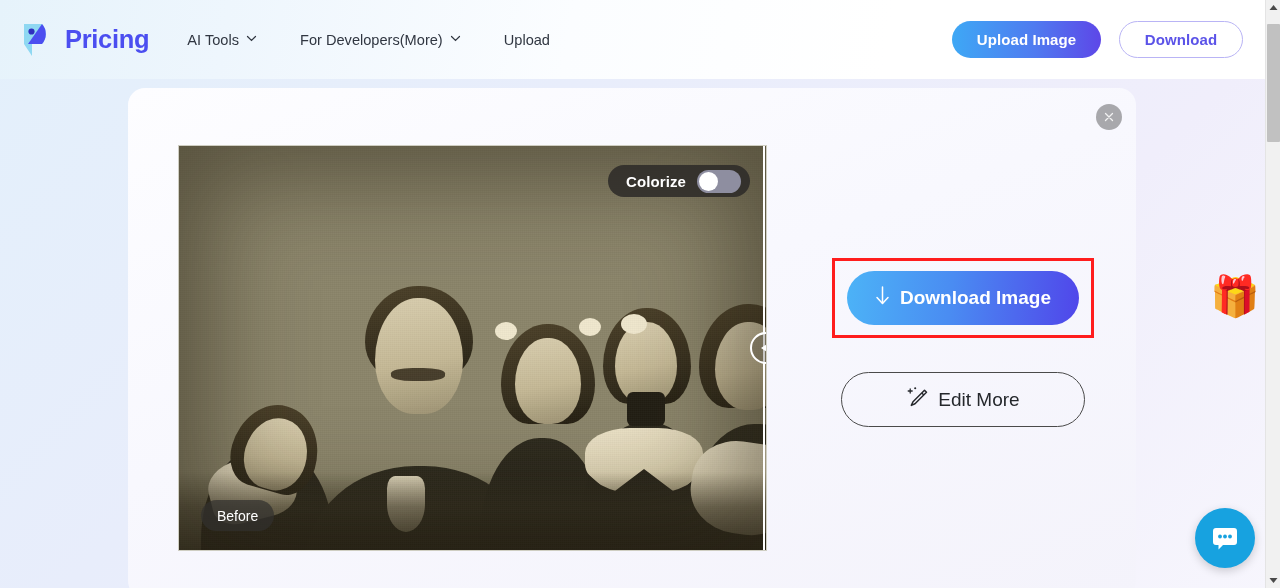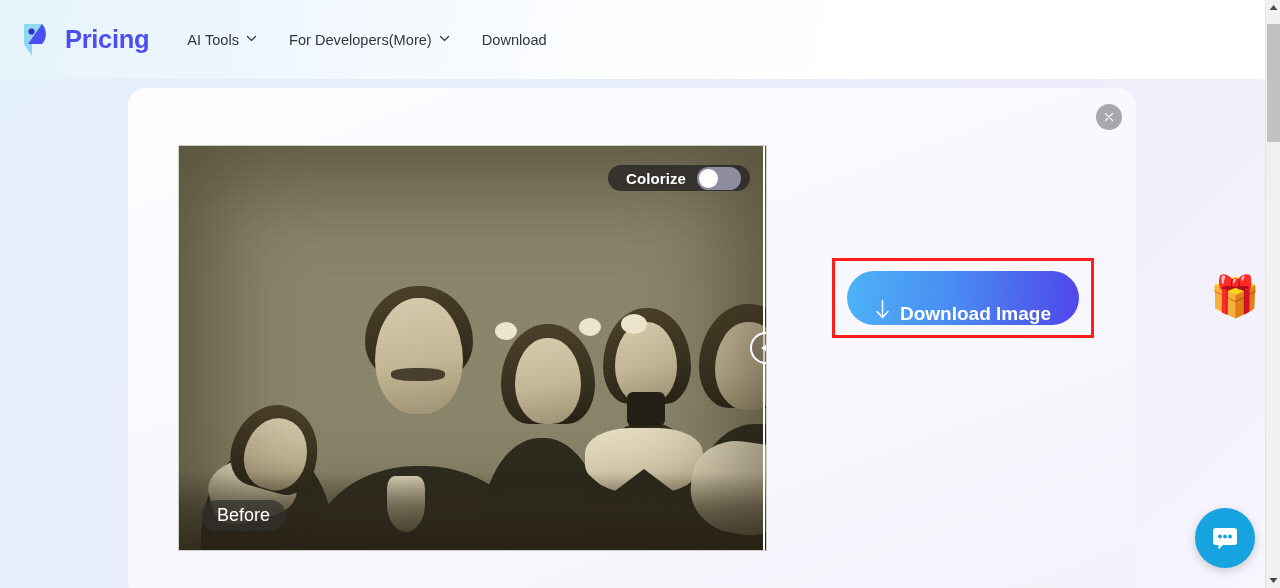--- a/index.html
+++ b/index.html
@@ -21,21 +21,21 @@
     display: flex; align-items: center;
     padding: 0 22px 0 20px;
     z-index: 30;
   }
   .logo-wrap { display: flex; align-items: center; gap: 9px; margin-right: 22px; }
   .logo-mark { width: 36px; height: 37px; position: relative; flex: none; }
   .logo-text {
     font-size: 25.5px; font-weight: bold; color: #4b4ef0;
     letter-spacing: -0.3px;
   }
-  .nav { display: flex; align-items: center; gap: 0; }
+  .nav { display: flex; align-items: center; gap: 11px; }
   .nav-item {
     display: flex; align-items: center; gap: 7px;
     font-size: 14.6px; color: #303641;
     padding: 8px 16px; cursor: pointer; white-space: nowrap;
   }
   .chev { display: inline-block; width: 11px; height: 11px; position: relative; top: -1px; }
   .chev svg { display: block; }
   .header-actions { margin-left: auto; display: flex; align-items: center; gap: 18px; }
   .btn-upload {
     width: 149px; height: 37px; border-radius: 19px;
@@ -115,41 +115,41 @@
     pointer-events: none;
   }
   .floorline {
     position: absolute; left: 0; right: 0; bottom: 0; height: 78px;
     background: linear-gradient(180deg, rgba(60,52,34,0) 0%, rgba(52,46,30,0.55) 45%, rgba(40,35,22,0.8) 100%);
   }
 
   
   .colorize-pill {
     position: absolute; right: 16px; top: 19px;
-    height: 26px; padding: 0 9px 0 18px;
+    height: 32px; padding: 0 9px 0 18px;
     border-radius: 19px;
     background: rgba(44,42,40,0.86);
     display: flex; align-items: center; gap: 11px;
     cursor: pointer; z-index: 6;
   }
   .colorize-pill .lbl { color: #fff; font-size: 15px; font-weight: bold; letter-spacing: .1px;}
   .switch {
     width: 44px; height: 23px; border-radius: 12px;
     background: #8e8ea0; position: relative; flex: none;
   }
   .switch .knob {
     position: absolute; left: 2px; top: 2px;
     width: 19px; height: 19px; border-radius: 50%; background: #fff;
   }
   
   .before-badge {
     position: absolute; left: 22px; bottom: 19px;
     height: 31px; padding: 0 16px; border-radius: 16px;
     background: rgba(50,48,46,0.72);
-    color: #fff; font-size: 18px;
+    color: #fff; font-size: 14px;
     display: flex; align-items: center; z-index: 6;
   }
   
   .compare-line {
     position: absolute; top: 0; bottom: 0; right: 1px;
     width: 2px; background: #fff; z-index: 7;
   }
   .compare-handle {
     position: absolute; top: 50%; right: -16px;
     transform: translateY(-50%);
@@ -176,21 +176,21 @@
     border: 3px solid #ff1d1d;
     padding: 10px 12px;
     background: transparent;
     width: 262px;
     display: flex; justify-content: center;
   }
   .btn-dl {
     width: 236px; height: 54px; border-radius: 27px;
     background: linear-gradient(95deg, #4cb3f7 0%, #4a8cf2 45%, #5046ea 100%);
     color: #fff; font-size: 19px; font-weight: bold;
-    display: flex; align-items: flex-end; justify-content: center; gap: 9px;
+    display: flex; align-items: center; justify-content: center; gap: 9px;
     cursor: pointer; border: none;
   }
   .btn-edit {
     margin-top: 34px;
     width: 244px; height: 55px; border-radius: 28px;
     background: transparent; border: 1.4px solid #4a4a4a;
     color: #25282c; font-size: 19px;
     display: flex; align-items: center; justify-content: center; gap: 9px;
     cursor: pointer;
   }
@@ -257,24 +257,28 @@
     </div>
     <div class="nav-item">
       <span>For Developers(More)</span>
       <span class="chev">
         <svg width="11" height="11" viewBox="0 0 11 11">
             <path d="M1.5 3.5 L5.5 7.5 L9.5 3.5" fill="none" stroke="#303641" stroke-width="1.2" stroke-linecap="round"></path>
           </svg>
       </span>
     </div>
     <div class="nav-item">
-      <span>Download</span>
+      <span>Upload</span>
     </div>
   </nav>
 
+  <div class="header-actions">
+    <button class="btn-upload">Upload Image</button>
+    <button class="btn-download-nav">Download</button>
+  </div>
 </div>
 
 <div class="card">
 
   <div class="close-btn">
     <svg width="12" height="12" viewBox="0 0 12 12">
       <path d="M2.5 2.5 L9.5 9.5 M9.5 2.5 L2.5 9.5" stroke="#f2f2f2" stroke-width="1.3" stroke-linecap="round"></path>
     </svg>
   </div>
 
@@ -338,20 +342,31 @@
         <span>
           <svg width="17" height="20" viewBox="0 0 17 20">
             <path d="M8.5 1 L8.5 17" stroke="#fff" stroke-width="1.5" stroke-linecap="round"></path>
             <path d="M3 11.5 L8.5 17.5 L14 11.5" fill="none" stroke="#fff" stroke-width="1.5" stroke-linecap="round" stroke-linejoin="round"></path>
           </svg>
         </span>
         <span>Download Image</span>
       </button>
     </div>
 
+    <button class="btn-edit">
+      <span>
+        <svg width="24" height="24" viewBox="0 0 24 24">
+          <path d="M19.5 5.2 L8.0 16.7 L6.3 20.4 L10.0 18.7 L21.5 7.2 Z" fill="none" stroke="#25282c" stroke-width="1.5" stroke-linejoin="round"></path>
+          <path d="M16.8 7.9 L18.8 9.9" stroke="#25282c" stroke-width="1.4"></path>
+          <path d="M5.2 4.0 L5.2 8.0 M3.2 6.0 L7.2 6.0" stroke="#25282c" stroke-width="1.3" stroke-linecap="round"></path>
+          <circle cx="10.2" cy="3.2" r="1.05" fill="#25282c"></circle>
+        </svg>
+      </span>
+      <span>Edit More</span>
+    </button>
   </div>
 </div>
 
 <div class="gift">🎁</div>
 
 <div class="chat-btn">
   <svg width="32" height="32" viewBox="0 0 32 32">
     <path d="M7 6 H25 A3 3 0 0 1 28 9 V20 A3 3 0 0 1 25 23 H14 L9.5 27.5 V23 H7 A3 3 0 0 1 4 20 V9 A3 3 0 0 1 7 6 Z" fill="#ffffff"></path>
     <circle cx="11" cy="14.5" r="1.9" fill="#17a2e0"></circle>
     <circle cx="16" cy="14.5" r="1.9" fill="#17a2e0"></circle>

